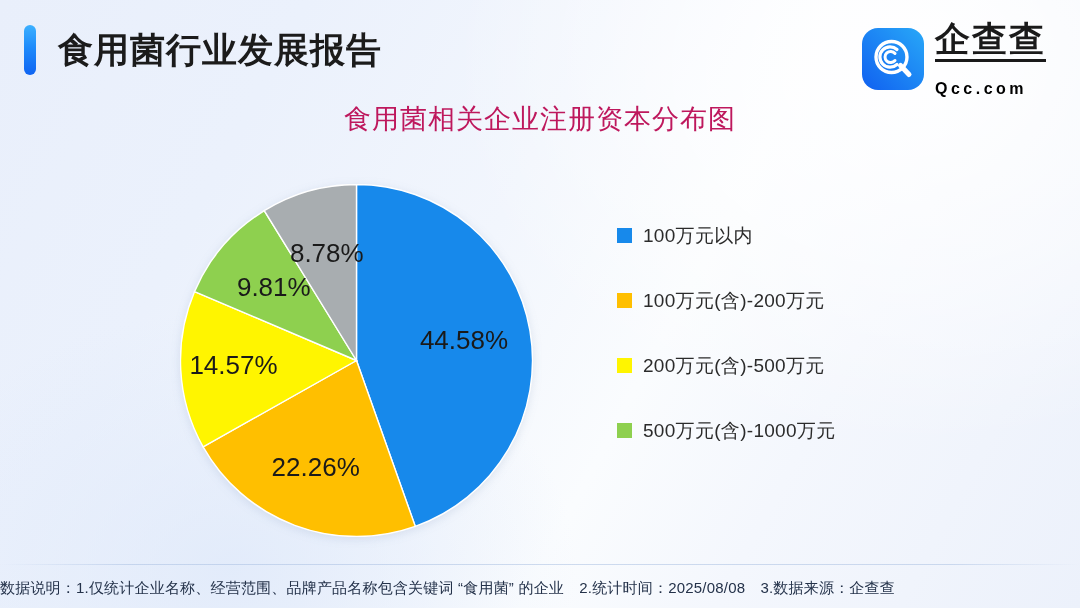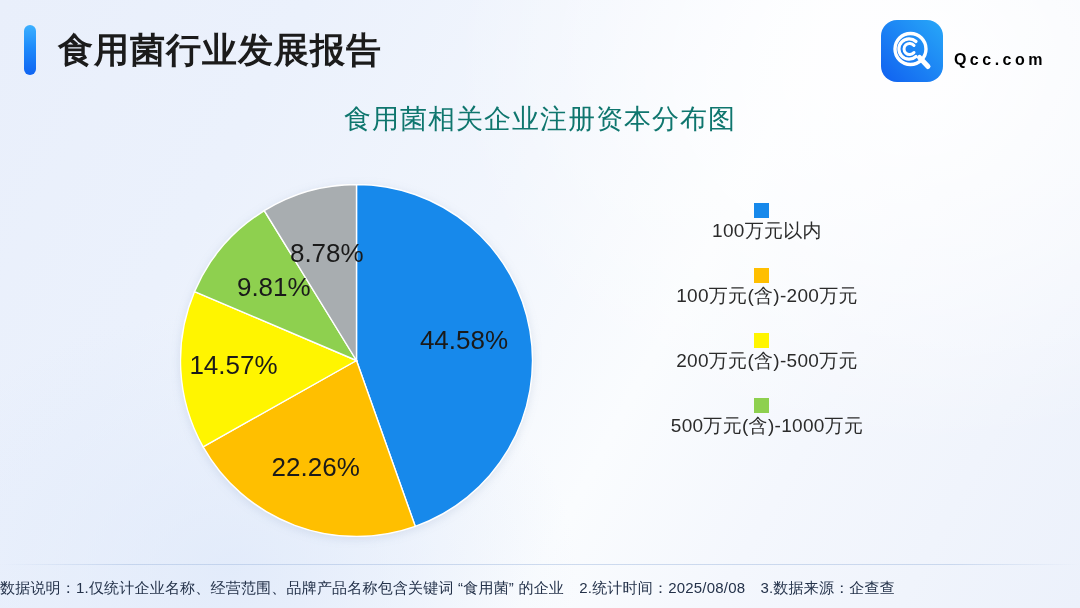--- a/index.html
+++ b/index.html
@@ -68,21 +68,21 @@
   }
   .brand-en {
     font-size:16px; font-weight:bold; color:#000000;
     letter-spacing:3.5px; line-height:19px; margin-top:17px;
   }
 
   
   .chart-title {
     position:absolute; top:101px; left:0; width:1080px;
     text-align:center;
-    font-size:27px; color:#0f766e; letter-spacing:1px;
+    font-size:27px; color:#be185d; letter-spacing:1px;
   }
 
   
   .pie-wrap {
     position:absolute; left:180px; top:184px;
     width:353px; height:353px;
   }
   .pie-svg { display:block; width:353px; height:353px;
     filter:drop-shadow(0 2px 5px rgba(60,90,140,.13)); }
   .slice-label {
@@ -92,21 +92,20 @@
   }
 
   
   .legend {
     position:absolute; left:617px; top:203px;
     width:300px;
   }
   .legend-item {
     display:flex; align-items:center;
     height:65px;
-    flex-direction:column;
   }
   .legend-swatch {
     width:15px; height:15px; flex:0 0 15px; margin-right:11px;
   }
   .legend-label {
     font-size:19px; color:#2B2B2B; white-space:nowrap; letter-spacing:.3px;
   }
 
   
   .footer-rule {
@@ -139,20 +138,21 @@
           <stop offset="100%" stop-color="#28A8F8"></stop>
         </linearGradient>
       </defs>
       <rect x="0" y="0" width="62" height="62" rx="16" ry="16" fill="url(#lg)"></rect>
       <circle cx="29.5" cy="29" r="15.5" fill="none" stroke="#ffffff" stroke-width="3.4"></circle>
       <path d="M38.5 37.5 L47 46.5" stroke="#ffffff" stroke-width="5" stroke-linecap="round"></path>
       <path d="M35 21.5 A10.2 10.2 0 1 0 35 36.5" fill="none" stroke="#ffffff" stroke-width="3.2" stroke-linecap="round"></path>
       <path d="M33 25.5 A5.6 5.6 0 1 0 33 32.5" fill="none" stroke="#ffffff" stroke-width="3" stroke-linecap="round"></path>
     </svg>
     <div class="brand-text">
+      <div class="brand-cn">企查查</div>
       <div class="brand-en">Qcc.com</div>
     </div>
   </div>
 </div>
 
 <div class="chart-title">食用菌相关企业注册资本分布图</div>
 
 <div class="pie-wrap">
   <svg class="pie-svg" viewBox="0 0 353 353">
     <g id="pie-slices">

